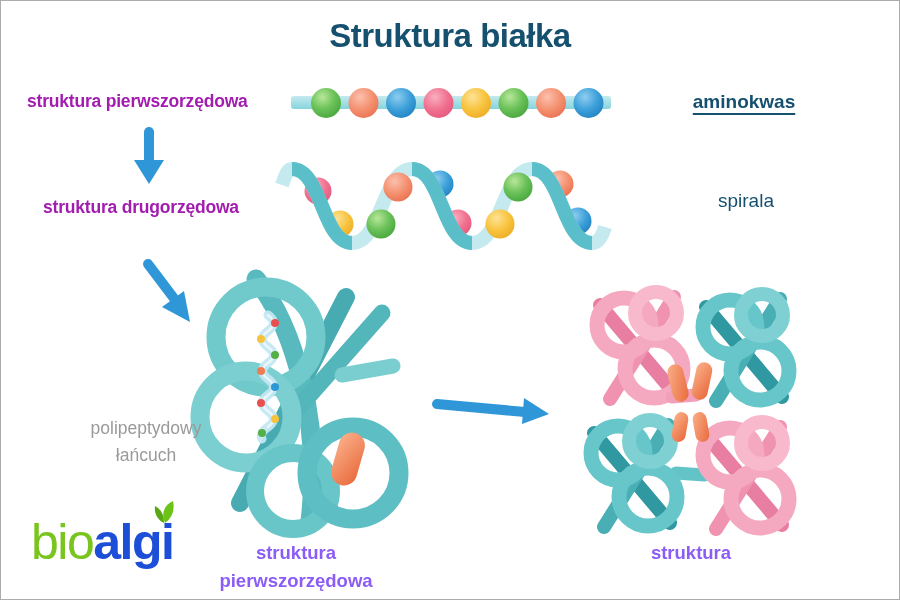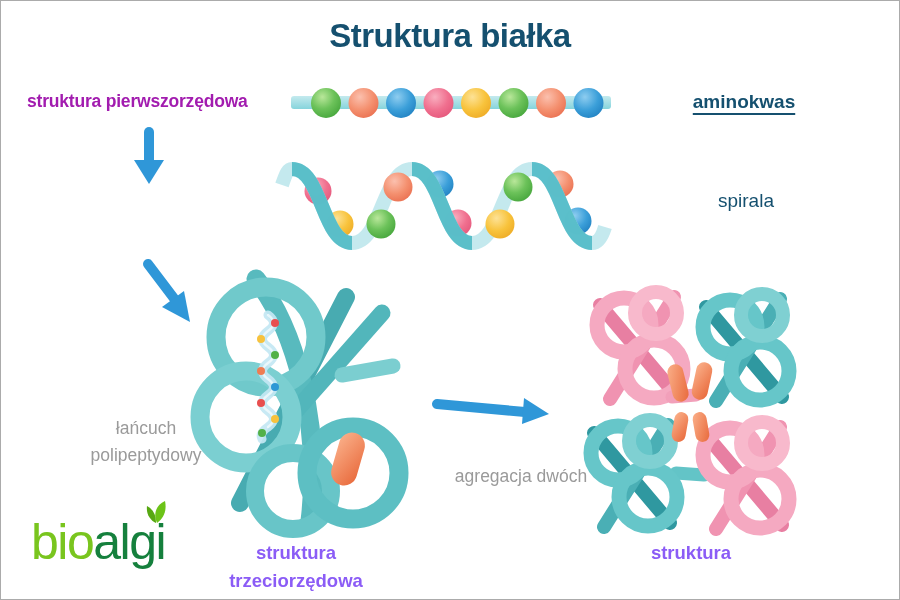--- a/index.html
+++ b/index.html
@@ -7,21 +7,21 @@
           box-sizing:border-box;overflow:hidden;margin:0 auto;}
   .abs{position:absolute;}
   .title{left:0;right:0;top:16px;text-align:center;font-size:33px;font-weight:700;color:#15506f;letter-spacing:-0.5px;}
   .lbl{color:#a21caf;font-weight:700;font-size:17.5px;letter-spacing:-0.2px;}
   .lbl-right{color:#15506f;font-size:19px;}
   .underlined{font-weight:700;font-size:19px;text-decoration:underline;text-underline-offset:5px;text-decoration-thickness:2px;}
   .gray{color:#9a9a9a;font-size:17.5px;text-align:center;line-height:27px;font-weight:400;}
   .stage-lbl{color:#8b5cf6;font-weight:700;font-size:18.5px;text-align:center;line-height:28px;}
   .logo{left:30px;top:512px;font-size:50px;letter-spacing:-1.5px;font-weight:400;}
   .logo .bio{color:#79c51e;margin-top:39px;}
-  .logo .algi{color:#15803d;}
+  .logo .algi{color:#1d4ed8;font-weight:bold;}
   .logo .leaf{position:absolute;right:-4px;top:-13px;}
   svg{display:block;overflow:visible;}
 </style>
 </head>
 <body>
 
 <div class="canvas">
 
   <svg class="abs" style="width:0;height:0;left:0;top:0">
     <defs>
@@ -79,20 +79,21 @@
       </g>
   </svg>
 
   <div class="abs lbl-right underlined" style="left:678px;top:90px;width:130px;text-align:center;">aminokwas</div>
 
   <svg class="abs" style="left:130px;top:126px" width="36" height="60" viewBox="0 0 36 60">
     <path d="M 18,5 L 18,37" stroke="#2f97d8" stroke-width="10" stroke-linecap="round" fill="none"></path>
     <polygon points="3,33 33,33 18,57" fill="#2f97d8"></polygon>
   </svg>
 
+  <div class="abs lbl" style="left:42px;top:196px;">struktura drugorzędowa</div>
 
   <svg class="abs" style="left:281px;top:150px" width="326" height="110" viewBox="0 0 326 110">
     <g id="spiral-back">
         <circle cx="36" cy="40" r="13.5" fill="url(#g-pink)"></circle>
         <circle cx="58" cy="73" r="13.5" fill="url(#g-yellow)"></circle>
         <circle cx="158" cy="33" r="13.5" fill="url(#g-blue)"></circle>
         <circle cx="176" cy="72" r="13.5" fill="url(#g-pink)"></circle>
         <circle cx="278" cy="33" r="13.5" fill="url(#g-salmon)"></circle>
         <circle cx="296" cy="70" r="13.5" fill="url(#g-blue)"></circle>
       </g>
@@ -139,31 +140,30 @@
         <circle cx="65" cy="140" r="4" fill="#e84f4f"></circle>
         <circle cx="79" cy="156" r="4" fill="#f7c23d"></circle>
         <circle cx="66" cy="170" r="4" fill="#53b148"></circle>
       </g>
     <g transform="translate(152,196) rotate(16)">
       <rect x="-13" y="-27" width="26" height="54" rx="13" fill="url(#g-orangeblob)"></rect>
     </g>
   </svg>
 
   <div class="abs gray" style="left:55px;top:414px;width:180px;">
+    <div>polipeptydowy</div>
     <div>łańcuch</div>
-    <div>polipeptydowy</div>
   </div>
 
   <svg class="abs" style="left:428px;top:392px" width="130" height="36" viewBox="0 0 130 36">
     <path d="M 8,11 L 96,19" stroke="#2f97d8" stroke-width="10" stroke-linecap="round" fill="none"></path>
     <polygon points="93,31 95,5 120,21" fill="#2f97d8"></polygon>
   </svg>
 
   <div class="abs gray" style="left:413px;top:462px;width:214px;">
-    <div>agregacja dwóch</div>
   </div>
 
   <svg class="abs" style="left:583px;top:276px" width="212" height="266" viewBox="0 0 212 266">
     <g fill="none" stroke-linecap="round">
 
       <g transform="translate(6,6)">
         <path d="M 10,22 L 86,112" stroke="#e87fa2" stroke-width="14"></path>
         <path d="M 84,14 L 20,116" stroke="#f093b1" stroke-width="14"></path>
         <circle cx="34" cy="42" r="27" stroke="#f5a9c1" stroke-width="15"></circle>
         <circle cx="64" cy="86" r="29" stroke="#f5a9c1" stroke-width="15"></circle>
@@ -209,21 +209,21 @@
           <rect x="-7" y="-15" width="14" height="30" rx="7" fill="url(#g-orangeblob)"></rect>
         </g>
       <g transform="translate(117,150) rotate(-10)">
           <rect x="-7" y="-15" width="14" height="30" rx="7" fill="url(#g-orangeblob)"></rect>
         </g>
     </g>
   </svg>
 
   <div class="abs stage-lbl" style="left:195px;top:538px;width:200px;">
     <div>struktura</div>
-    <div>trzeciorzędowa</div>
+    <div>pierwszorzędowa</div>
   </div>
   <div class="abs stage-lbl" style="left:580px;top:538px;width:220px;">
     <div>struktura</div>
   </div>
 
   <div class="abs logo">
     <span class="bio">bio</span><span class="algi">algi</span>
     <svg class="leaf" width="26" height="24" viewBox="0 0 26 24">
       <path d="M 14,23 C 10,14 13,5 22,1 C 24,10 21,18 14,23 Z" fill="#6cc318"></path>
       <path d="M 13,23 C 7,20 3,14 4,6 C 10,9 13,15 13,22 Z" fill="#57a812"></path>

